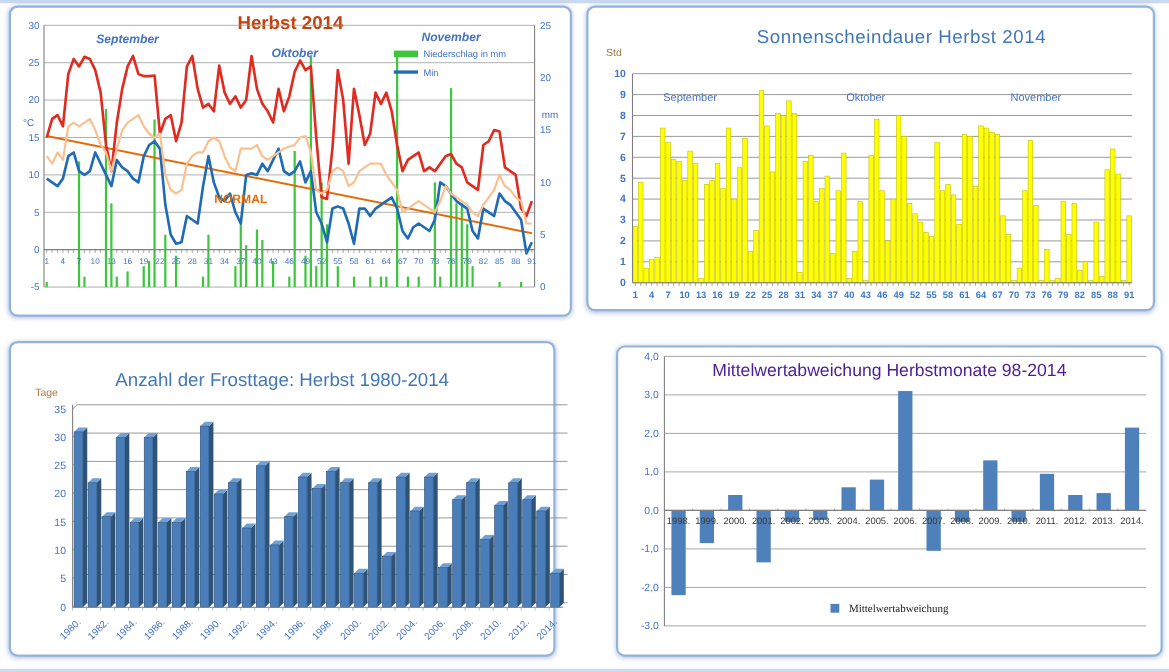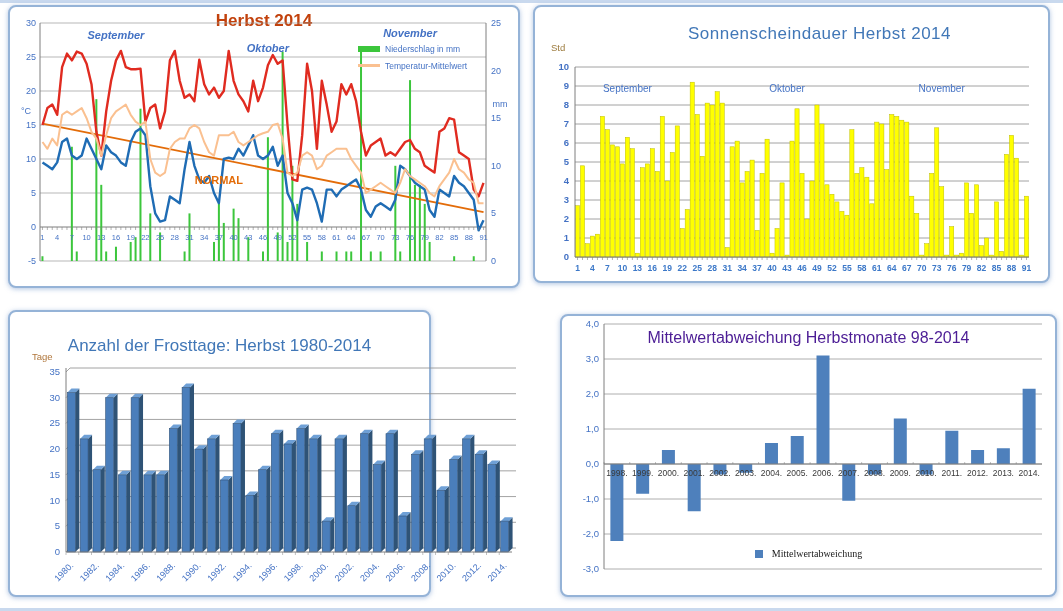--- a/index.html
+++ b/index.html
@@ -251,22 +251,22 @@
         <text x="400.032967032967" y="30.28000000000001" font-family="&quot;Liberation Sans&quot;, sans-serif" text-anchor="middle" font-size="11" font-style="italic" font-weight="bold" fill="#4472C4">November</text>
         <text x="208.8901098901099" y="177.16" font-family="&quot;Liberation Sans&quot;, sans-serif" text-anchor="middle" font-size="11" font-weight="bold" fill="#E36C09">NORMAL</text>
       </g>
     </svg>
   <div class="legend-box">
     <div class="legend-row">
       <span class="legend-swatch" id="sw0" style="background: rgb(60, 198, 60);"></span>
       <span class="legend-label">Niederschlag in mm</span>
     </div>
     <div class="legend-row">
-      <span class="legend-swatch" id="sw3" style="background: rgb(250, 192, 144);"></span>
-      <span class="legend-label">Temperatur-Mittelwert</span>
+      <span class="legend-swatch" id="sw2" style="background: rgb(31, 108, 180);"></span>
+      <span class="legend-label">Min</span>
     </div>
   </div>
 </section>
 
 <section class="panel" style="left:533px;top:5px;width:517px;height:278px;">
   <h2 class="chart-title t-sun">Sonnenscheindauer  Herbst 2014</h2>
   <svg id="svg-sun" width="513" height="274" viewBox="0 0 513 274">
       <g>
         <line x1="40" y1="250" x2="494" y2="250" stroke="#8c8c8c" stroke-width="0.8"></line>
         <line x1="40" y1="231" x2="494" y2="231" stroke="#8c8c8c" stroke-width="0.8"></line>
@@ -514,21 +514,21 @@
         <text x="491.5054945054945" y="264" font-family="&quot;Liberation Sans&quot;, sans-serif" text-anchor="middle" font-size="8.5" font-weight="bold" fill="#3C78C8">91</text>
       </g>
       <g>
         <text x="92.38461538461539" y="84.70000000000002" font-family="&quot;Liberation Sans&quot;, sans-serif" text-anchor="middle" font-size="10" fill="#4472C4">September</text>
         <text x="252.03296703296704" y="84.70000000000002" font-family="&quot;Liberation Sans&quot;, sans-serif" text-anchor="middle" font-size="10" fill="#4472C4">Oktober</text>
         <text x="406.6923076923077" y="84.70000000000002" font-family="&quot;Liberation Sans&quot;, sans-serif" text-anchor="middle" font-size="10" fill="#4472C4">November</text>
       </g>
     </svg>
 </section>
 
-<section class="panel" style="left:8px;top:310px;width:423px;height:287px;">
+<section class="panel" style="left:8px;top:310px;width:497px;height:287px;">
   <h2 class="chart-title t-frost">Anzahl der Frosttage: Herbst 1980-2014</h2>
   <svg id="svg-frost" width="517" height="283" viewBox="0 0 517 283">
       <g>
         <line x1="60" y1="236" x2="506" y2="236" stroke="#8c8c8c" stroke-width="0.8"></line>
         <line x1="56" y1="240" x2="60" y2="236" stroke="#8c8c8c" stroke-width="0.8"></line>
         <line x1="60" y1="210.28571428571428" x2="506" y2="210.28571428571428" stroke="#8c8c8c" stroke-width="0.8"></line>
         <line x1="56" y1="214.28571428571428" x2="60" y2="210.28571428571428" stroke="#8c8c8c" stroke-width="0.8"></line>
         <line x1="60" y1="184.57142857142856" x2="506" y2="184.57142857142856" stroke="#8c8c8c" stroke-width="0.8"></line>
         <line x1="56" y1="188.57142857142856" x2="60" y2="184.57142857142856" stroke="#8c8c8c" stroke-width="0.8"></line>
         <line x1="60" y1="158.85714285714286" x2="506" y2="158.85714285714286" stroke="#8c8c8c" stroke-width="0.8"></line>

